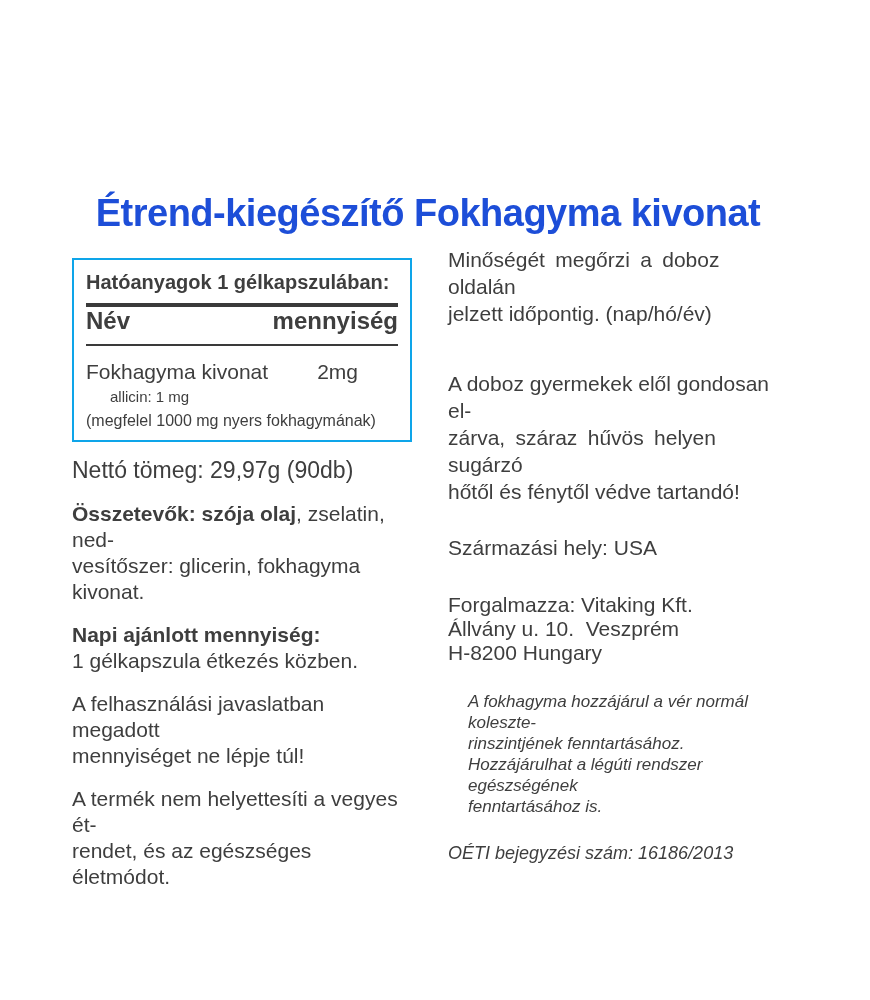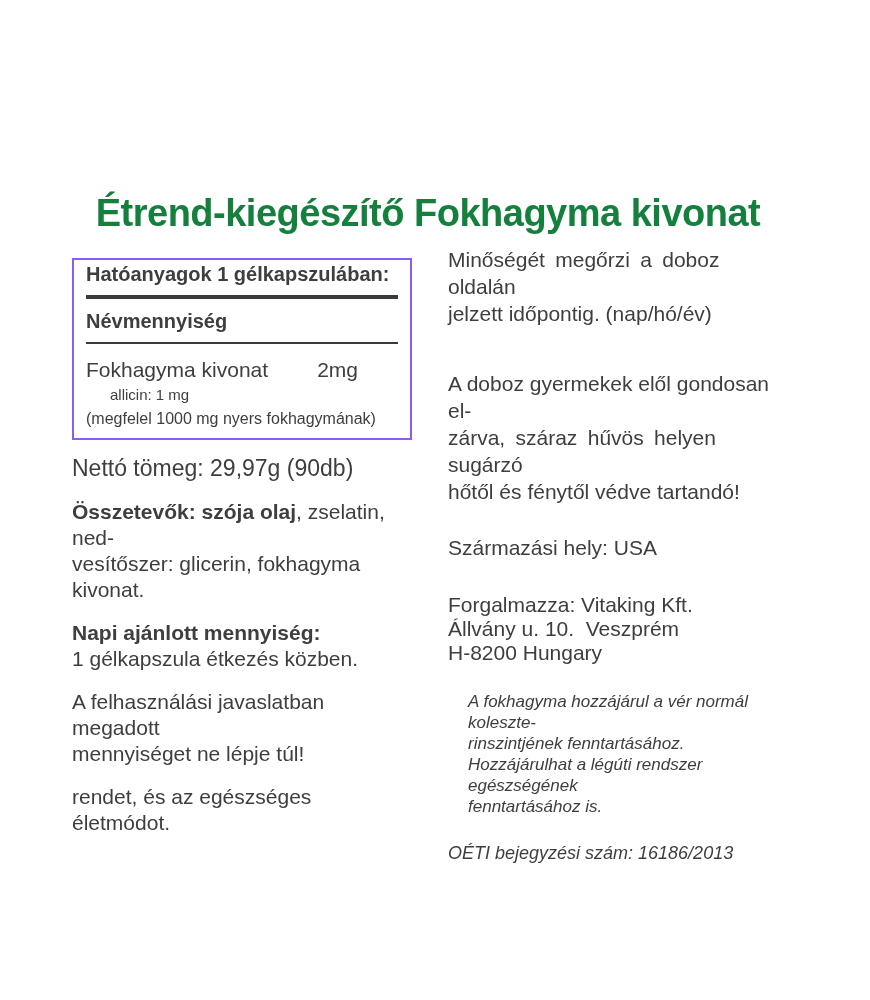--- a/index.html
+++ b/index.html
@@ -13,52 +13,52 @@
     overflow: hidden;
   }
   .title {
     position: absolute;
     top: 192px;
     left: 0;
     width: 856px;
     text-align: center;
     font-size: 38px;
     font-weight: bold;
-    color: #15803d;
+    color: #1d4ed8;
     letter-spacing: -0.5px;
     white-space: nowrap;
   }
   .left-col {
     position: absolute;
     left: 72px;
     top: 258px;
     width: 342px;
   }
   .right-col {
     position: absolute;
     left: 448px;
     top: 246px;
     width: 345px;
     font-size: 21px;
     line-height: 27px;
   }
   .info-box {
     box-sizing: border-box;
     width: 340px;
-    border: 2px solid #8b5cf6;
-    padding: 3px 12px 10px 12px;
+    border: 2px solid #0ea5e9;
+    padding: 11px 12px 10px 12px;
   }
   .box-header { font-size: 20px; font-weight: bold; white-space: nowrap; }
   .rule-thick { border: none; border-top: 4px solid #3a3a3a; margin: 9px 0 0 0; }
   .rule-thin  { border: none; border-top: 2px solid #3a3a3a; margin: 9px 0 0 0; }
   .box-cols {
     display: flex;
-    font-size: 20px;
+    justify-content: space-between;
+    font-size: 24px;
     font-weight: bold;
-    margin-top: 11px;
   }
   .box-row {
     display: flex;
     justify-content: space-between;
     font-size: 21px;
     margin-top: 14px;
   }
   .box-row .amount { padding-right: 40px; }
   .box-subrow { font-size: 15px; padding-left: 24px; margin-top: 4px; }
   .box-note   { font-size: 16px; margin-top: 7px; white-space: nowrap; }
@@ -117,20 +117,21 @@
       <div class="line heading-line">Napi ajánlott mennyiség:</div>
       <div class="line">1 gélkapszula étkezés közben.</div>
     </div>
 
     <div class="para">
       <div class="line">A felhasználási javaslatban megadott</div>
       <div class="line">mennyiséget ne lépje túl!</div>
     </div>
 
     <div class="para">
+      <div class="line">A termék nem helyettesíti a vegyes ét-</div>
       <div class="line">rendet, és az egészséges életmódot.</div>
     </div>
 
   </div>
 
   <div class="right-col">
 
     <div class="rp">
       <div class="line ws">Minőségét megőrzi a doboz oldalán</div>
       <div class="line">jelzett időpontig. (nap/hó/év)</div>

